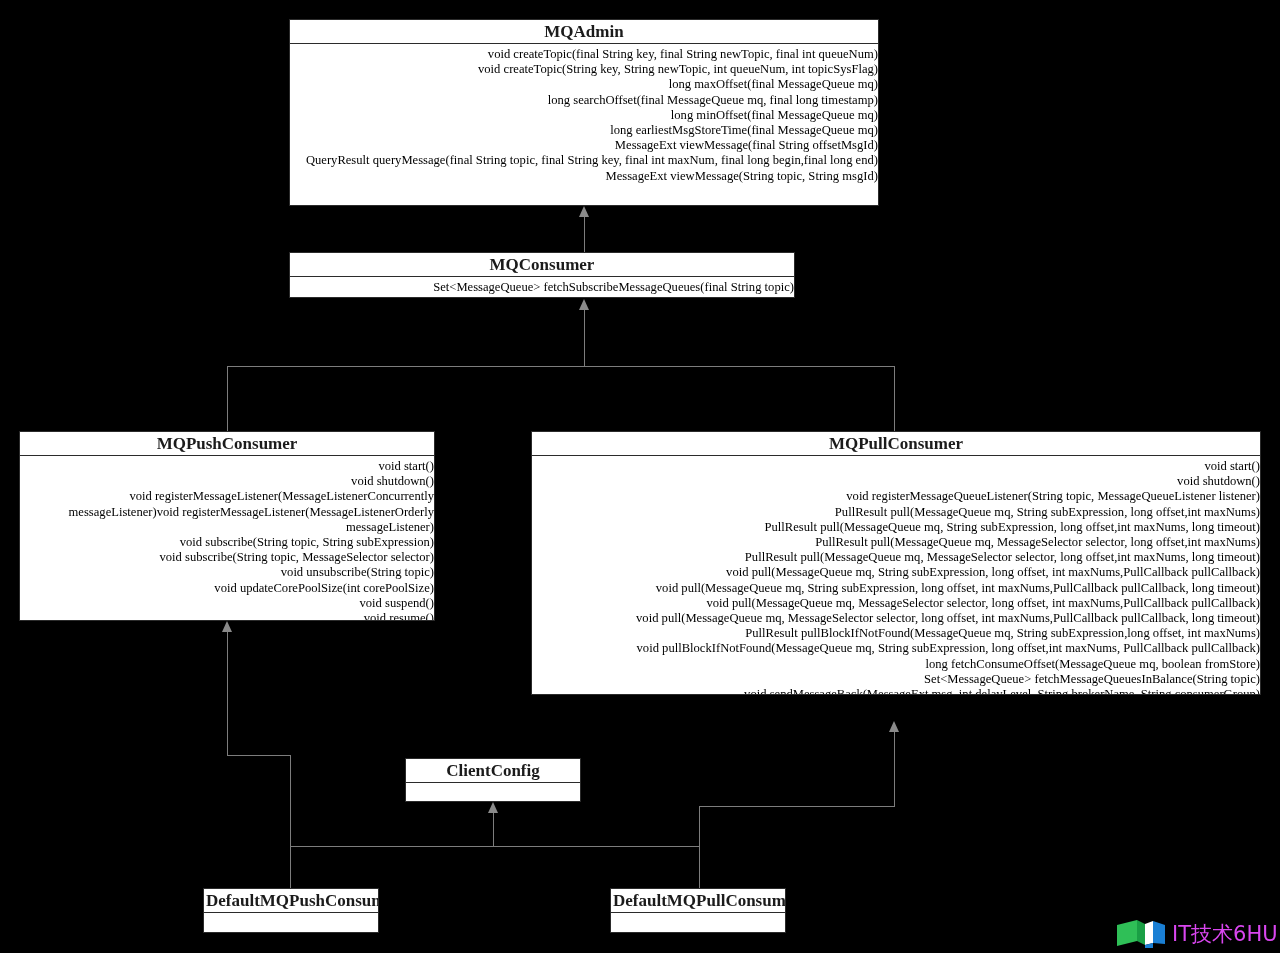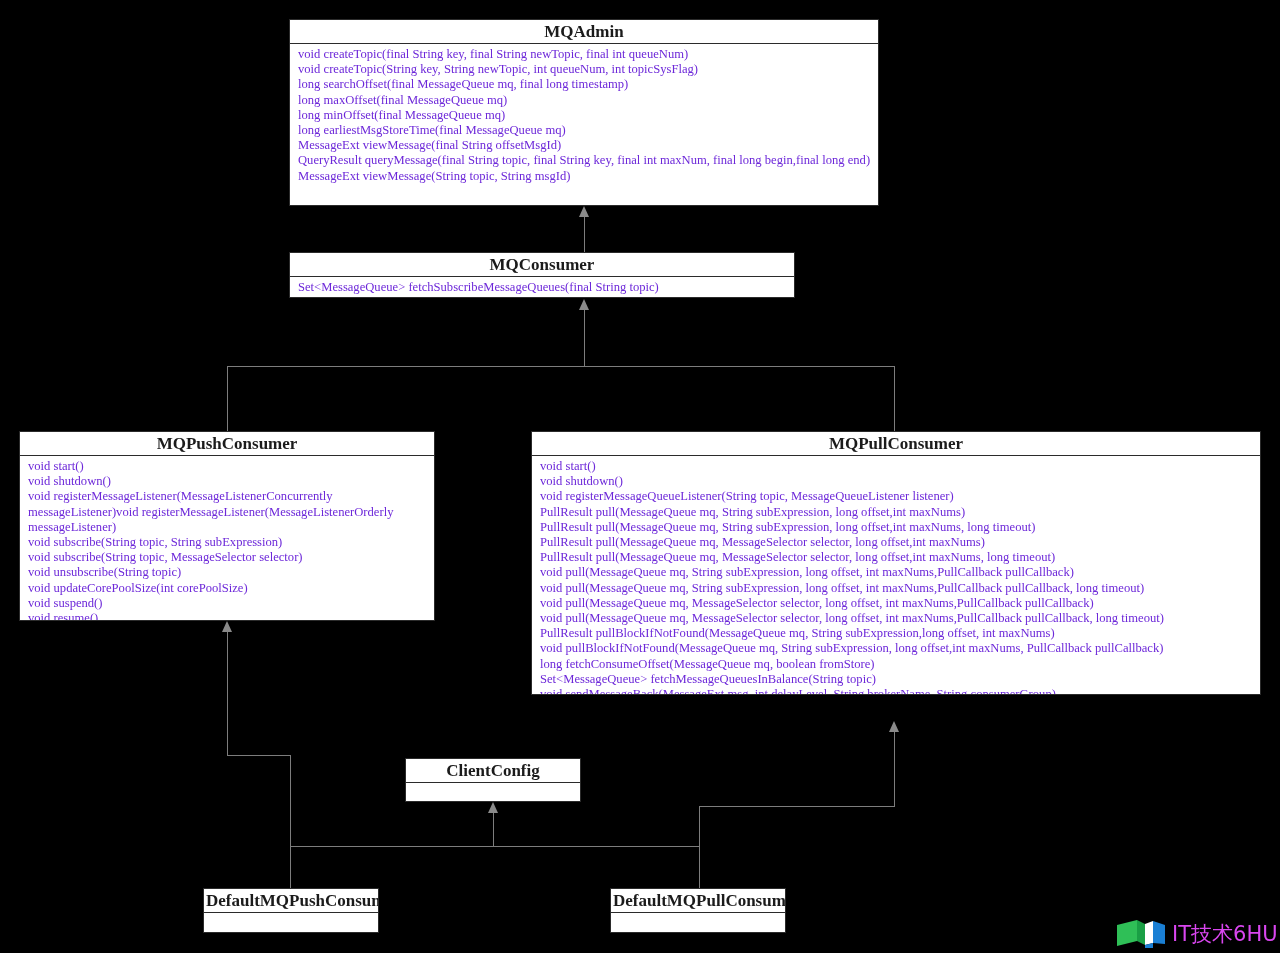--- a/index.html
+++ b/index.html
@@ -47,21 +47,22 @@
   }
   .uml-body {
     box-sizing: border-box;
     padding: 3px 0 2px 8px;
     background: #ffffff;
   }
   .uml-body .m {
     font-size: 12.6px;
     line-height: 15.2px;
     white-space: nowrap;
-    color: #6d28d9;
+    color: #000000;
+    text-align: right;
   }
   .uml-body.empty {
     min-height: 20px;
   }
 
   
   .edge {
     position: absolute;
     background: #7d7d7d;
     z-index: 2;
@@ -109,22 +110,22 @@
 </head>
 <body>
 
 <div id="canvas">
 
   <div class="uml-class" id="box-mqadmin" style="left:289px; top:19px; width:590px; height:187px;">
     <div class="uml-header">MQAdmin</div>
     <div class="uml-body">
         <div class="m">void createTopic(final String key, final String newTopic, final int queueNum)</div>
         <div class="m">void createTopic(String key, String newTopic, int queueNum, int topicSysFlag)</div>
+        <div class="m">long maxOffset(final MessageQueue mq)</div>
         <div class="m">long searchOffset(final MessageQueue mq, final long timestamp)</div>
-        <div class="m">long maxOffset(final MessageQueue mq)</div>
         <div class="m">long minOffset(final MessageQueue mq)</div>
         <div class="m">long earliestMsgStoreTime(final MessageQueue mq)</div>
         <div class="m">MessageExt viewMessage(final String offsetMsgId)</div>
         <div class="m">QueryResult queryMessage(final String topic, final String key, final int maxNum, final long begin,final long end)</div>
         <div class="m">MessageExt viewMessage(String topic, String msgId)</div>
       </div>
   </div>
 
   <div class="uml-class" id="box-mqconsumer" style="left:289px; top:252px; width:506px; height:46px;">
     <div class="uml-header">MQConsumer</div>

